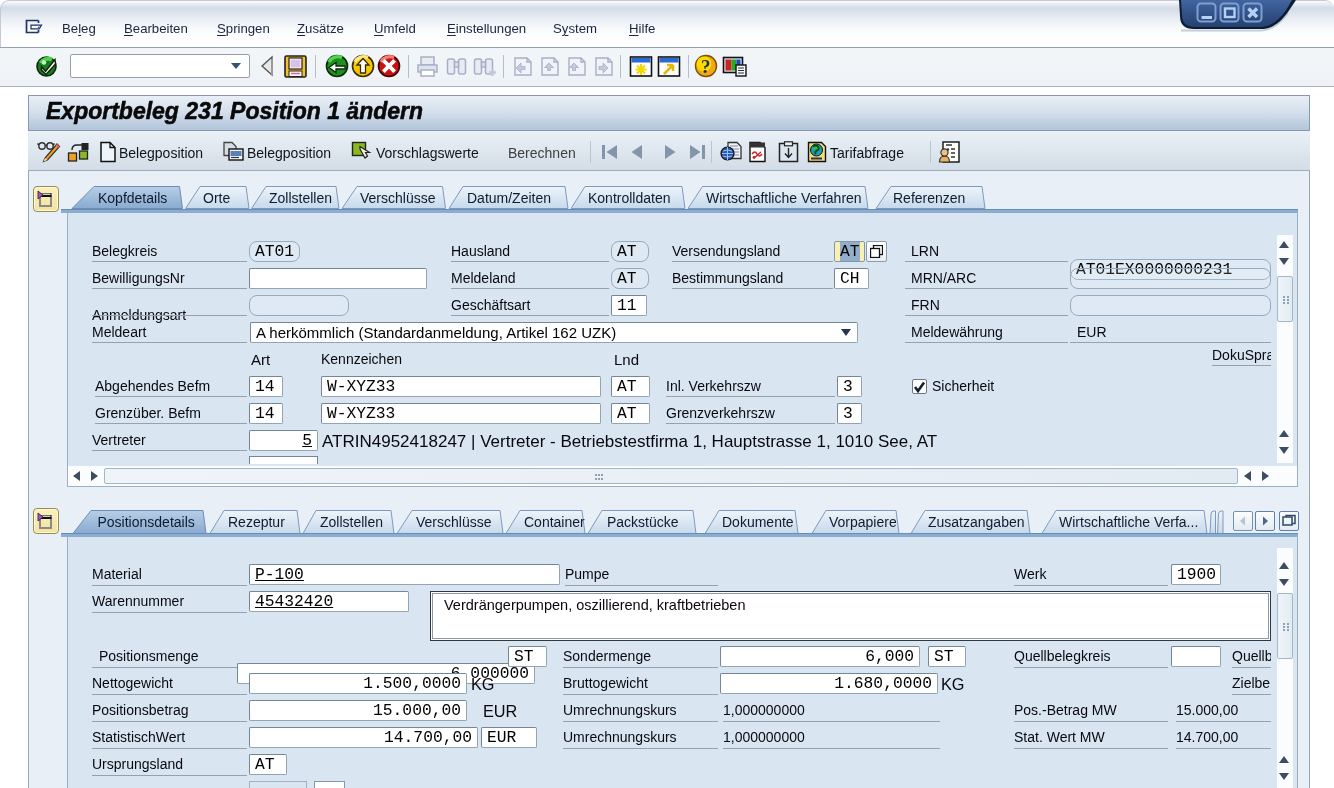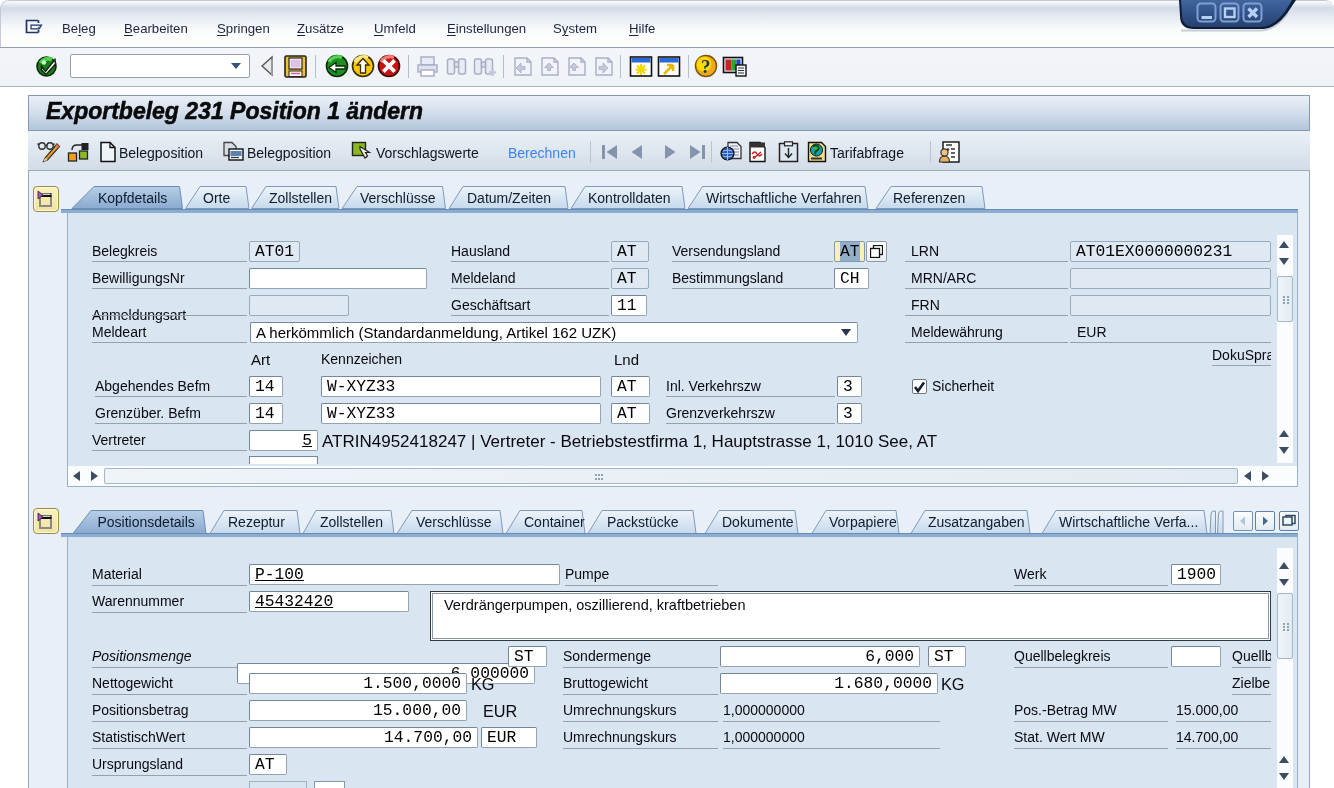--- a/index.html
+++ b/index.html
@@ -2,21 +2,21 @@
 <html><head>
 <meta charset="utf-8">
 <style>
 html,body{margin:0;padding:0;}
 body{width:1334px;height:788px;overflow:hidden;background:#fff;}
 #stage{position:absolute;left:0;top:0;width:1334px;height:788px;font-family:"Liberation Sans",sans-serif;}
 .abs{position:absolute;}
 .lbl{position:absolute;font:14px "Liberation Sans",sans-serif;color:#08080e;white-space:nowrap;}
 .mono{font-family:"Liberation Mono",monospace;text-align:center;}
 .fld{position:absolute;box-sizing:border-box;background:#fff;border:1px solid #93a5b5;border-top-color:#748799;border-left-color:#748799;border-radius:2px;height:21px;font:16.3px/19px "Liberation Mono",monospace;color:#000;padding:0 0 0 5px;white-space:nowrap;overflow:hidden;}
-.fld.ro{background:rgba(255,255,255,0.14);border-color:#96abbd;}
+.fld.ro{background:rgba(255,255,255,0.14);border-color:#96abbd;border-radius:8px;}
 .fld.r{text-align:right;padding:0 5px 0 0;}
 .ul{position:absolute;height:1px;background:#95a1ab;}
 .dtxt{position:absolute;font:14px "Liberation Sans",sans-serif;color:#08080e;white-space:nowrap;}
 .sep{position:absolute;width:1px;background:#b4bfcc;}
 
 .sbtn{position:absolute;box-sizing:border-box;width:16px;height:16px;}
 .tri-up{position:absolute;left:2px;top:4px;width:0;height:0;border-left:5px solid transparent;border-right:5px solid transparent;border-bottom:7px solid #3d4d5f;}
 .tri-dn{position:absolute;left:2px;top:4px;width:0;height:0;border-left:5px solid transparent;border-right:5px solid transparent;border-top:7px solid #3d4d5f;}
 .tri-lf{position:absolute;left:4px;top:3px;width:0;height:0;border-top:5px solid transparent;border-bottom:5px solid transparent;border-right:7px solid #3d4d5f;}
 .tri-rt{position:absolute;left:5px;top:3px;width:0;height:0;border-top:5px solid transparent;border-bottom:5px solid transparent;border-left:7px solid #3d4d5f;}
@@ -238,21 +238,21 @@
  <rect x="8.5" y="10" width="11" height="5" fill="#5a80b4"></rect>
  <path d="M9 16.5 h8" stroke="#333" stroke-width="1.2"></path>
 </svg>
 <div class="dtxt" style="left:247px;top:145px;font-size:14px;color:#10141c;">Belegposition</div>
 
 <svg class="abs" style="left:351px;top:141px;" width="22" height="22" viewBox="0 0 22 22">
  <rect x="1.5" y="1.5" width="13" height="13" fill="#8ab820" stroke="#222" stroke-width="1.4"></rect>
  <path d="M9 8 l5 9 l2.5 -2 l-2 -3.5 l4 0 l-9.5 -6 z" fill="#f5f0e0" stroke="#222" stroke-width="1.2"></path>
 </svg>
 <div class="dtxt" style="left:376px;top:145px;font-size:14px;color:#10141c;">Vorschlagswerte</div>
-<div class="dtxt" style="left:508px;top:145px;font-size:14px;color:#3b82f6;">Berechnen</div>
+<div class="dtxt" style="left:508px;top:145px;font-size:14px;color:#404040;">Berechnen</div>
 <div class="sep" style="left:590px;top:141px;height:22px;background:#b8c4d2;"></div>
 
 <svg class="abs" style="left:601px;top:144px;" width="110" height="16" viewBox="0 0 110 16">
  <g fill="#8494ac">
   <path d="M1 1 h3 v14 h-3 z M16 1 L5.5 8 L16 15 Z"></path>
   <path d="M41 1 L30.5 8 L41 15 Z"></path>
   <path d="M64 1 L74.5 8 L64 15 Z"></path>
   <path d="M89 1 L99.5 8 L89 15 Z M101 1 h3 v14 h-3 z"></path>
  </g>
 </svg>
@@ -352,21 +352,21 @@
 <div class="ul" style="left:672px;top:261px;width:161px;"></div>
 <div class="fld" style="left:834px;top:241px;width:31px;background:#faf0b4;border-color:#8498aa;"><span style="background:#93aecb;">AT</span></div>
 <div class="abs" style="left:866px;top:241px;width:21px;height:21px;background:linear-gradient(#fff,#e8edf2);border:1px solid #8a9cae;border-radius:2px;box-sizing:border-box;">
  <svg width="13" height="13" viewBox="0 0 13 13" style="margin:3px 0 0 3px;">
           <rect x="3.5" y="0.5" width="9" height="9" fill="#fff" stroke="#111" stroke-width="1.3"></rect>
           <rect x="0.5" y="3.5" width="9" height="9" fill="#fff" stroke="#111" stroke-width="1.3"></rect>
         </svg>
 </div>
 <div class="lbl" style="left:911px;top:243px;">LRN</div>
 <div class="ul" style="left:905px;top:261px;width:163px;"></div>
-<div class="fld ro" style="left:1070px;top:241px;width:201px;">AT01EX0000000231</div>
+<div class="fld ro" style="left:1070px;top:259px;width:201px;">AT01EX0000000231</div>
 
 <div class="lbl" style="left:92px;top:270px;">BewilligungsNr</div>
 <div class="ul" style="left:92px;top:288px;width:155px;"></div>
 <div class="fld" style="left:249px;top:268px;width:178px;"></div>
 <div class="lbl" style="left:451px;top:270px;">Meldeland</div>
 <div class="ul" style="left:451px;top:288px;width:158px;"></div>
 <div class="fld ro" style="left:611px;top:268px;width:38px;">AT</div>
 <div class="lbl" style="left:672px;top:270px;">Bestimmungsland</div>
 <div class="ul" style="left:672px;top:288px;width:161px;"></div>
 <div class="fld" style="left:834px;top:268px;width:35px;">CH</div>
@@ -534,21 +534,21 @@
 <div class="fld" style="left:1171px;top:564px;width:50px;">1900</div>
 
 <div class="lbl" style="left:92px;top:593px;">Warennummer</div>
 <div class="ul" style="left:92px;top:612px;width:155px;"></div>
 <div class="fld" style="left:249px;top:591px;width:160px;"><span style="text-decoration:underline;">45432420</span></div>
 <div class="abs" style="left:430px;top:591px;width:841px;height:50px;background:#fff;border:1px solid #2e3944;box-sizing:border-box;">
         <div style="position:absolute;left:1px;top:1px;right:1px;bottom:1px;border:1px solid #8d98a2;"></div>
       </div>
 <div class="dtxt" style="left:444px;top:597px;font-size:14.5px;">Verdrängerpumpen, oszillierend, kraftbetrieben</div>
 
-<div class="lbl" style="left:92px;top:648px;font-style:italic;">Positionsmenge</div>
+<div class="lbl" style="left:99px;top:648px;">Positionsmenge</div>
 <div class="ul" style="left:92px;top:667px;width:155px;"></div>
 <div class="fld r" style="left:237px;top:646px;width:298px;margin-top:17px;">6,000000</div>
 <div class="fld" style="left:508px;top:646px;width:39px;">ST</div>
 <div class="lbl" style="left:563px;top:648px;">Sondermenge</div>
 <div class="ul" style="left:563px;top:667px;width:155px;"></div>
 <div class="fld r" style="left:720px;top:646px;width:200px;">6,000</div>
 <div class="fld" style="left:928px;top:646px;width:38px;">ST</div>
 <div class="lbl" style="left:1014px;top:648px;">Quellbelegkreis</div>
 <div class="ul" style="left:1014px;top:667px;width:154px;"></div>
 <div class="fld" style="left:1171px;top:646px;width:50px;"></div>

